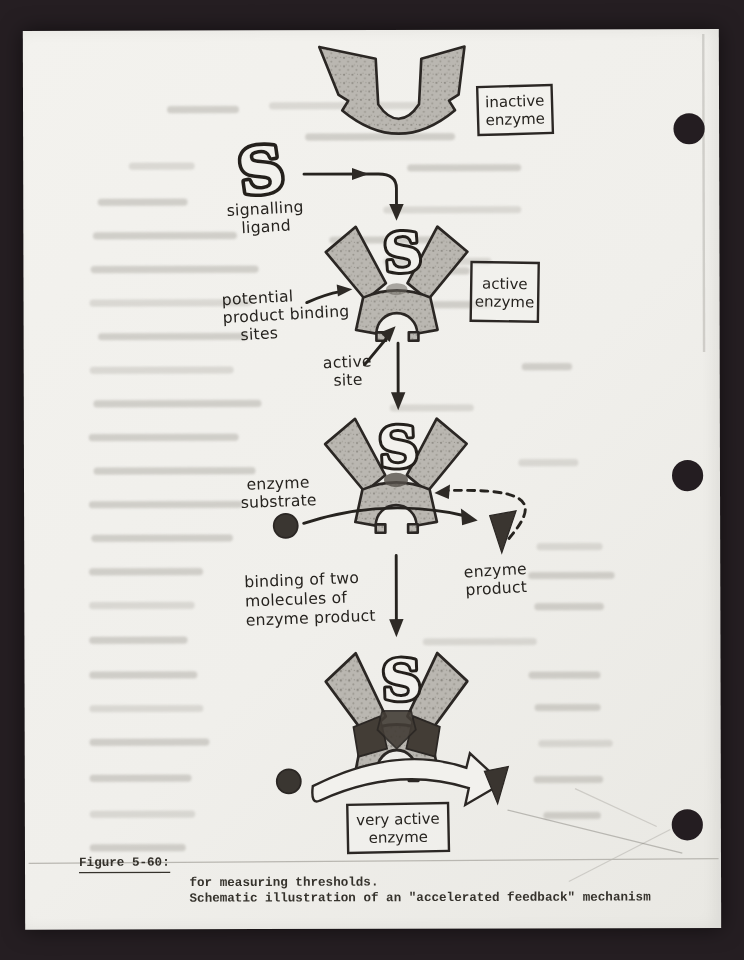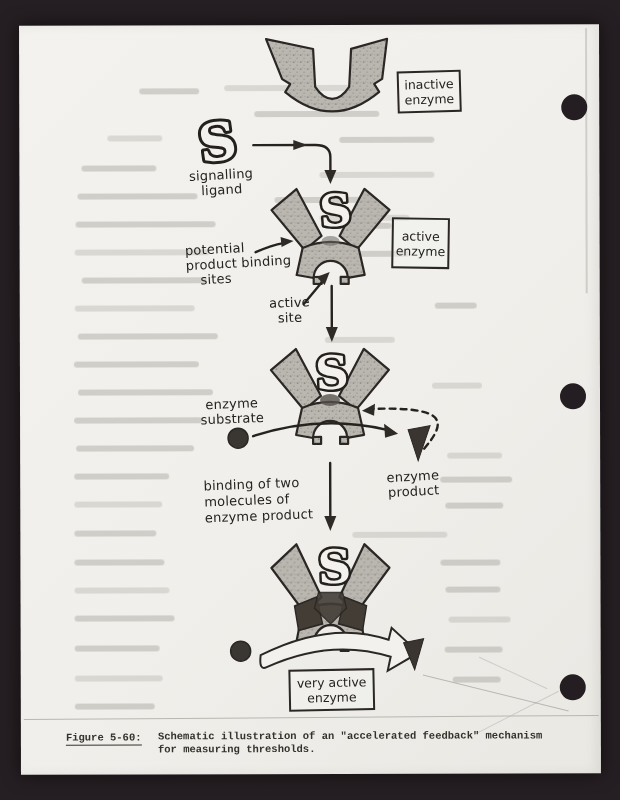--- a/index.html
+++ b/index.html
@@ -214,26 +214,26 @@
       <div>molecules of</div>
       <div>enzyme product</div>
     </div>
 
     <div class="boxlbl" style="left:268px;top:644px;width:82px;height:38px;transform:rotate(-1deg);">
       <span>very active</span>
       <span>enzyme</span>
     </div>
 
     <div class="rule"></div>
-    <div class="caption" style="left:45px;top:706px;">
+    <div class="caption" style="left:45px;top:688px;">
       <span class="figlabel">Figure 5-60:</span>
     </div>
     <div class="caption" style="left:137px;top:705px;width:420px;">
+      <div>for measuring thresholds.</div>
       <div>Schematic illustration of an "accelerated feedback" mechanism</div>
-      <div>for measuring thresholds.</div>
     </div>
 
     <div id="holes">
         <div class="hole" style="left: 542px; top: 70px;"></div>
         <div class="hole" style="left: 540px; top: 359px;"></div>
         <div class="hole" style="left: 539px; top: 650px;"></div>
       </div>
   </div>
 </div>
 

